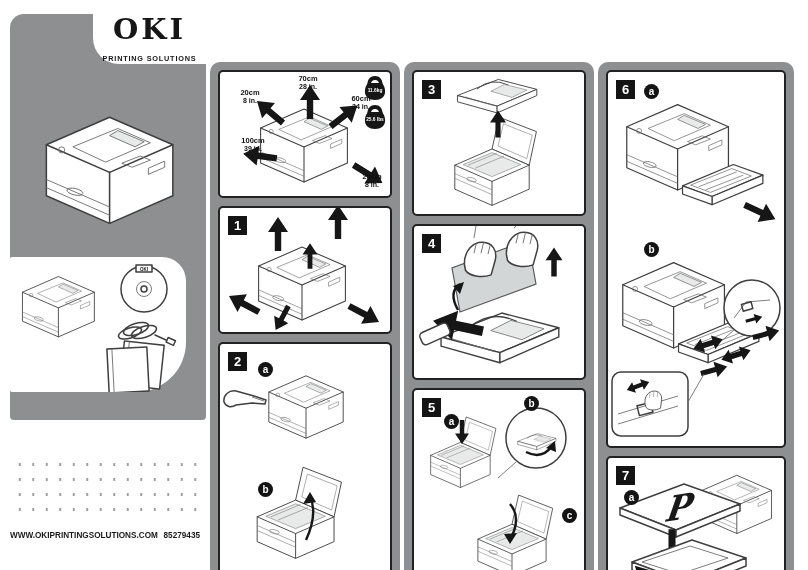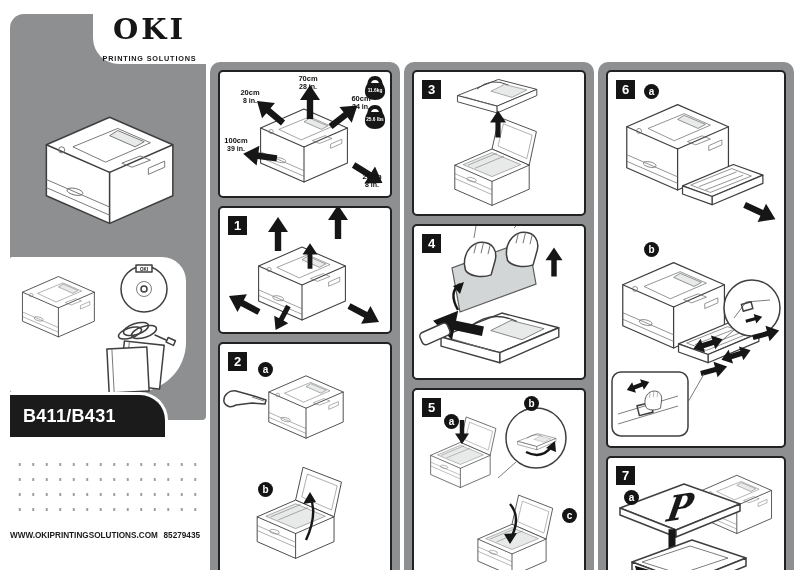--- a/index.html
+++ b/index.html
@@ -155,23 +155,20 @@
           <line class="s2" x1="117" y1="86" x2="117" y2="130"></line>
           </g>
         <g transform="rotate(-3 118 113)">
             <rect class="f" x="98" y="91" width="40" height="44"></rect>
           <line class="s2" x1="103" y1="91" x2="103" y2="135"></line>
           </g>
       </g>
     </svg>
   </div>
 
-  <div class="abs" id="model-banner">
-    <span>B411/B431</span>
-  </div>
 
   <div class="abs" id="dot-grid"></div>
 
   <div class="abs" id="page-footer">
     <span>WWW.OKIPRINTINGSOLUTIONS.COM</span>
     <span>85279435</span>
   </div>
 
   <div class="abs col" id="col-1">
 
@@ -197,21 +194,21 @@
         <div class="imp">28 in.</div>
       </div>
       <div class="dim-label" style="left:16px;top:16px;width:28px">
         <div>20cm</div>
         <div class="imp">8 in.</div>
       </div>
       <div class="dim-label" style="left:126px;top:22px;width:30px">
         <div>60cm</div>
         <div class="imp">24 in.</div>
       </div>
-      <div class="dim-label" style="left:1px;top:64px;width:30px">
+      <div class="dim-label" style="left:18px;top:64px;width:30px">
         <div>100cm</div>
         <div class="imp">39 in.</div>
       </div>
       <div class="dim-label" style="left:138px;top:100px;width:28px">
         <div>20cm</div>
         <div class="imp">8 in.</div>
       </div>
     </div>
 
     <div class="panel" style="left:8px;top:144px;width:174px;height:128px">

